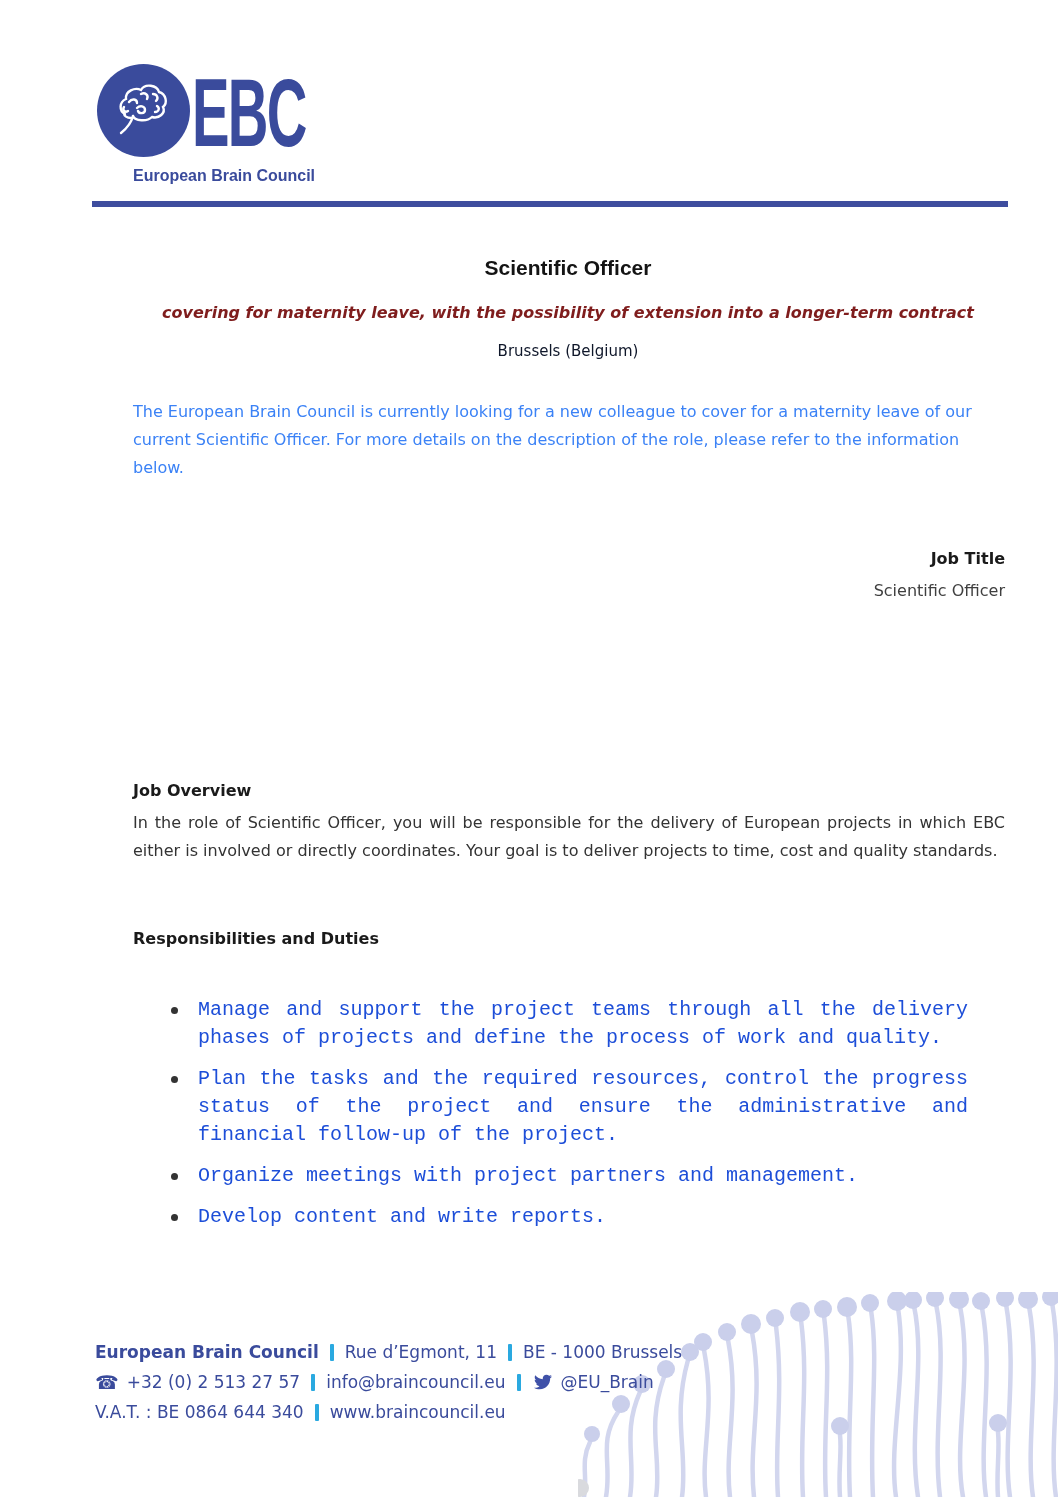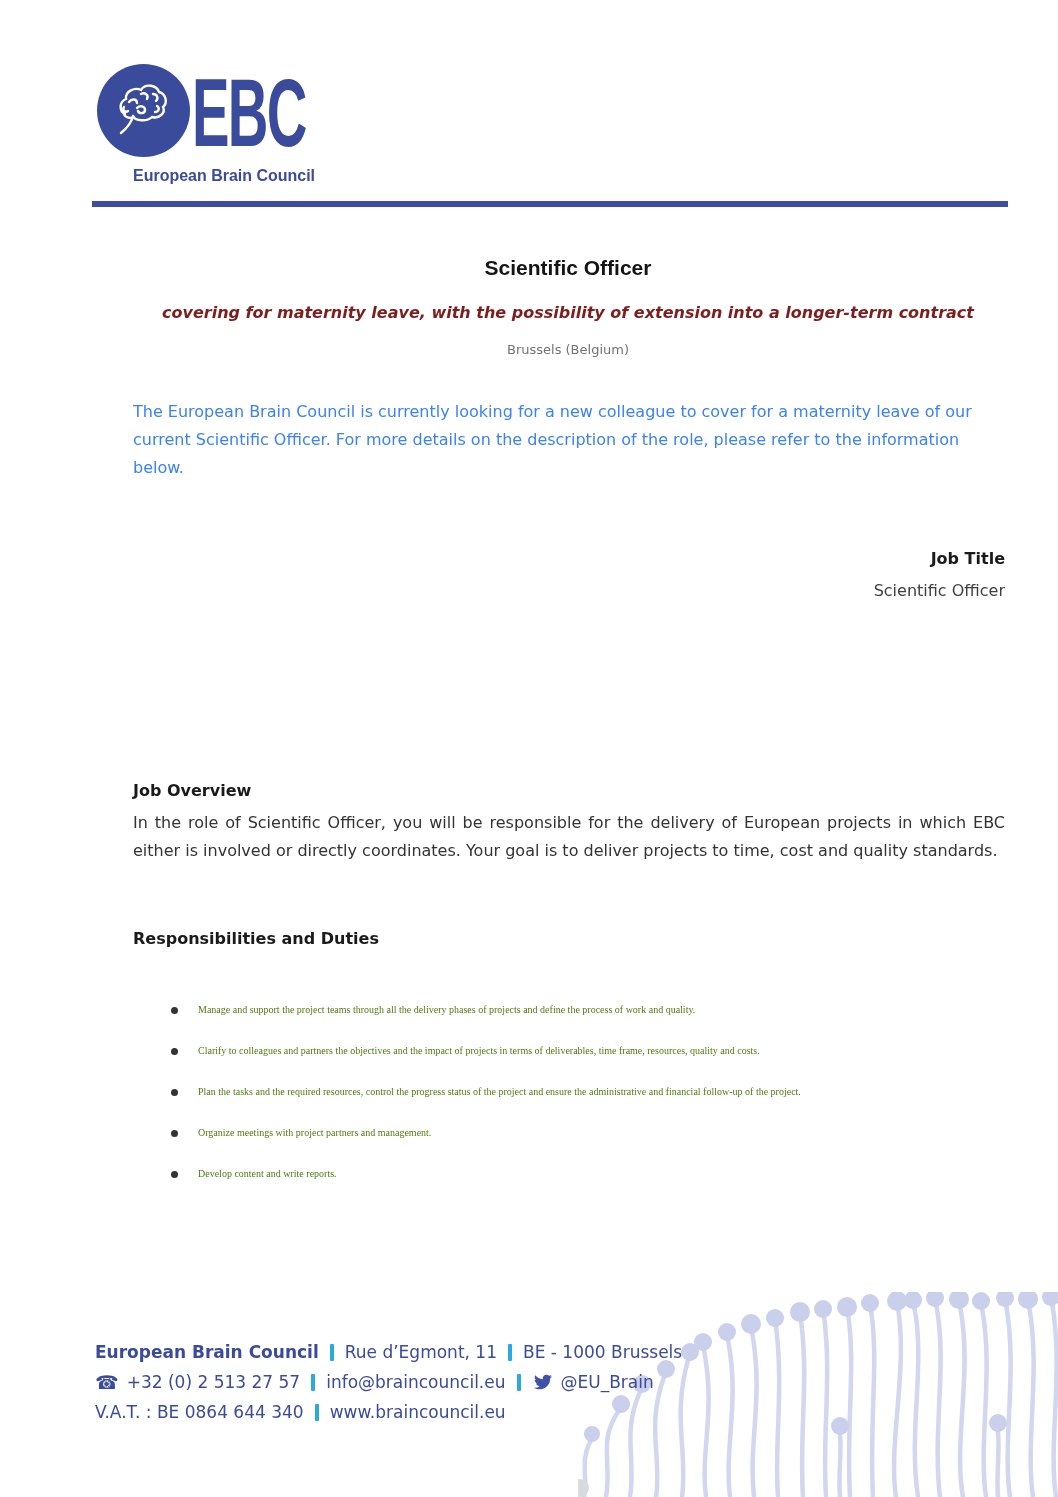--- a/index.html
+++ b/index.html
@@ -49,21 +49,21 @@
   }
   .doc-subtitle{
     margin-top:23px;
     font-family:"DejaVu Sans", sans-serif;
     font-style:italic; font-weight:bold;
     font-size:16px; color:#7f1d1d;
   }
   .doc-location{
     margin-top:20px;
     font-family:"DejaVu Sans", sans-serif;
-    font-size:13px; color:#737373;
+    font-size:15px; color:#0f172a;
   }
 
   
   .intro{
     position:absolute; left:113px; top:398px; width:840px;
     font-family:"DejaVu Sans", sans-serif;
     font-size:16px; line-height:28px; color:#3b82f6;
   }
   .sec{ position:absolute; left:113px; width:872px; }
   .sec h2{
@@ -81,22 +81,22 @@
   .sec-overview    { top:781px; }
   .sec-overview .sec-body { width:872px; text-align:justify; color:#333; }
   .sec-resp        { top:929px; }
 
   ul.bullets{
     position:absolute; left:113px; top:996px; width:835px;
     list-style:none; padding-left:65px;
   }
   ul.bullets li{
     position:relative;
-    font-family:Liberation Serif, serif;
-    font-size:10px; line-height:28px; color:#4d7c0f;
+    font-family:Liberation Mono, monospace;
+    font-size:20px; line-height:28px; color:#1d4ed8;
     text-align:justify;
     margin-bottom:13px;
   }
   ul.bullets li::before{
     content:""; position:absolute; left:-27px; top:11px;
     width:7px; height:7px; border-radius:50%; background:#333;
   }
 
   
   .footer{
@@ -163,21 +163,20 @@
     <h2>Job Overview</h2>
     <p class="sec-body">In the role of Scientific Officer, you will be responsible for the delivery of European projects in which EBC either is involved or directly coordinates. Your goal is to deliver projects to time, cost and quality standards.</p>
   </section>
 
   <section class="sec sec-resp">
     <h2>Responsibilities and Duties</h2>
   </section>
 
   <ul class="bullets">
     <li>Manage and support the project teams through all the delivery phases of projects and define the process of work and quality.</li>
-    <li>Clarify to colleagues and partners the objectives and the impact of projects in terms of deliverables, time frame, resources, quality and costs.</li>
     <li>Plan the tasks and the required resources, control the progress status of the project and ensure the administrative and financial follow-up of the project.</li>
     <li>Organize meetings with project partners and management.</li>
     <li>Develop content and write reports.</li>
   </ul>
 
   <div class="footer">
     <div class="f-row">
       <span class="f-bold">European Brain Council</span>
       <span class="sep"></span>
       <span>Rue d’Egmont, 11</span>

